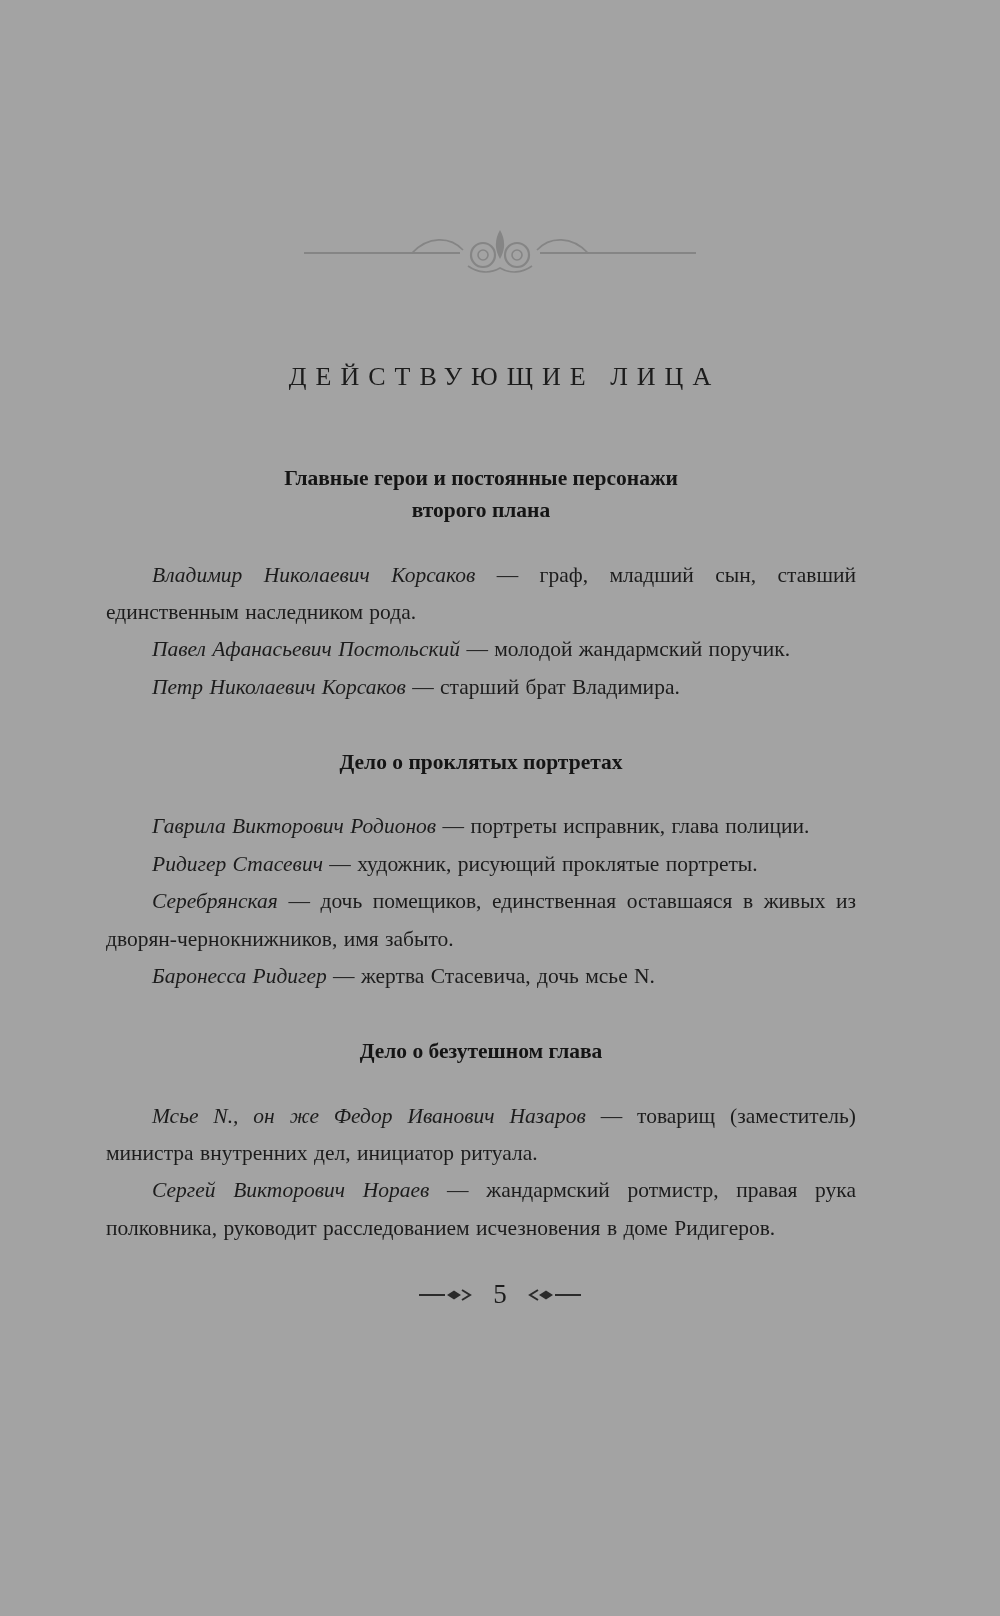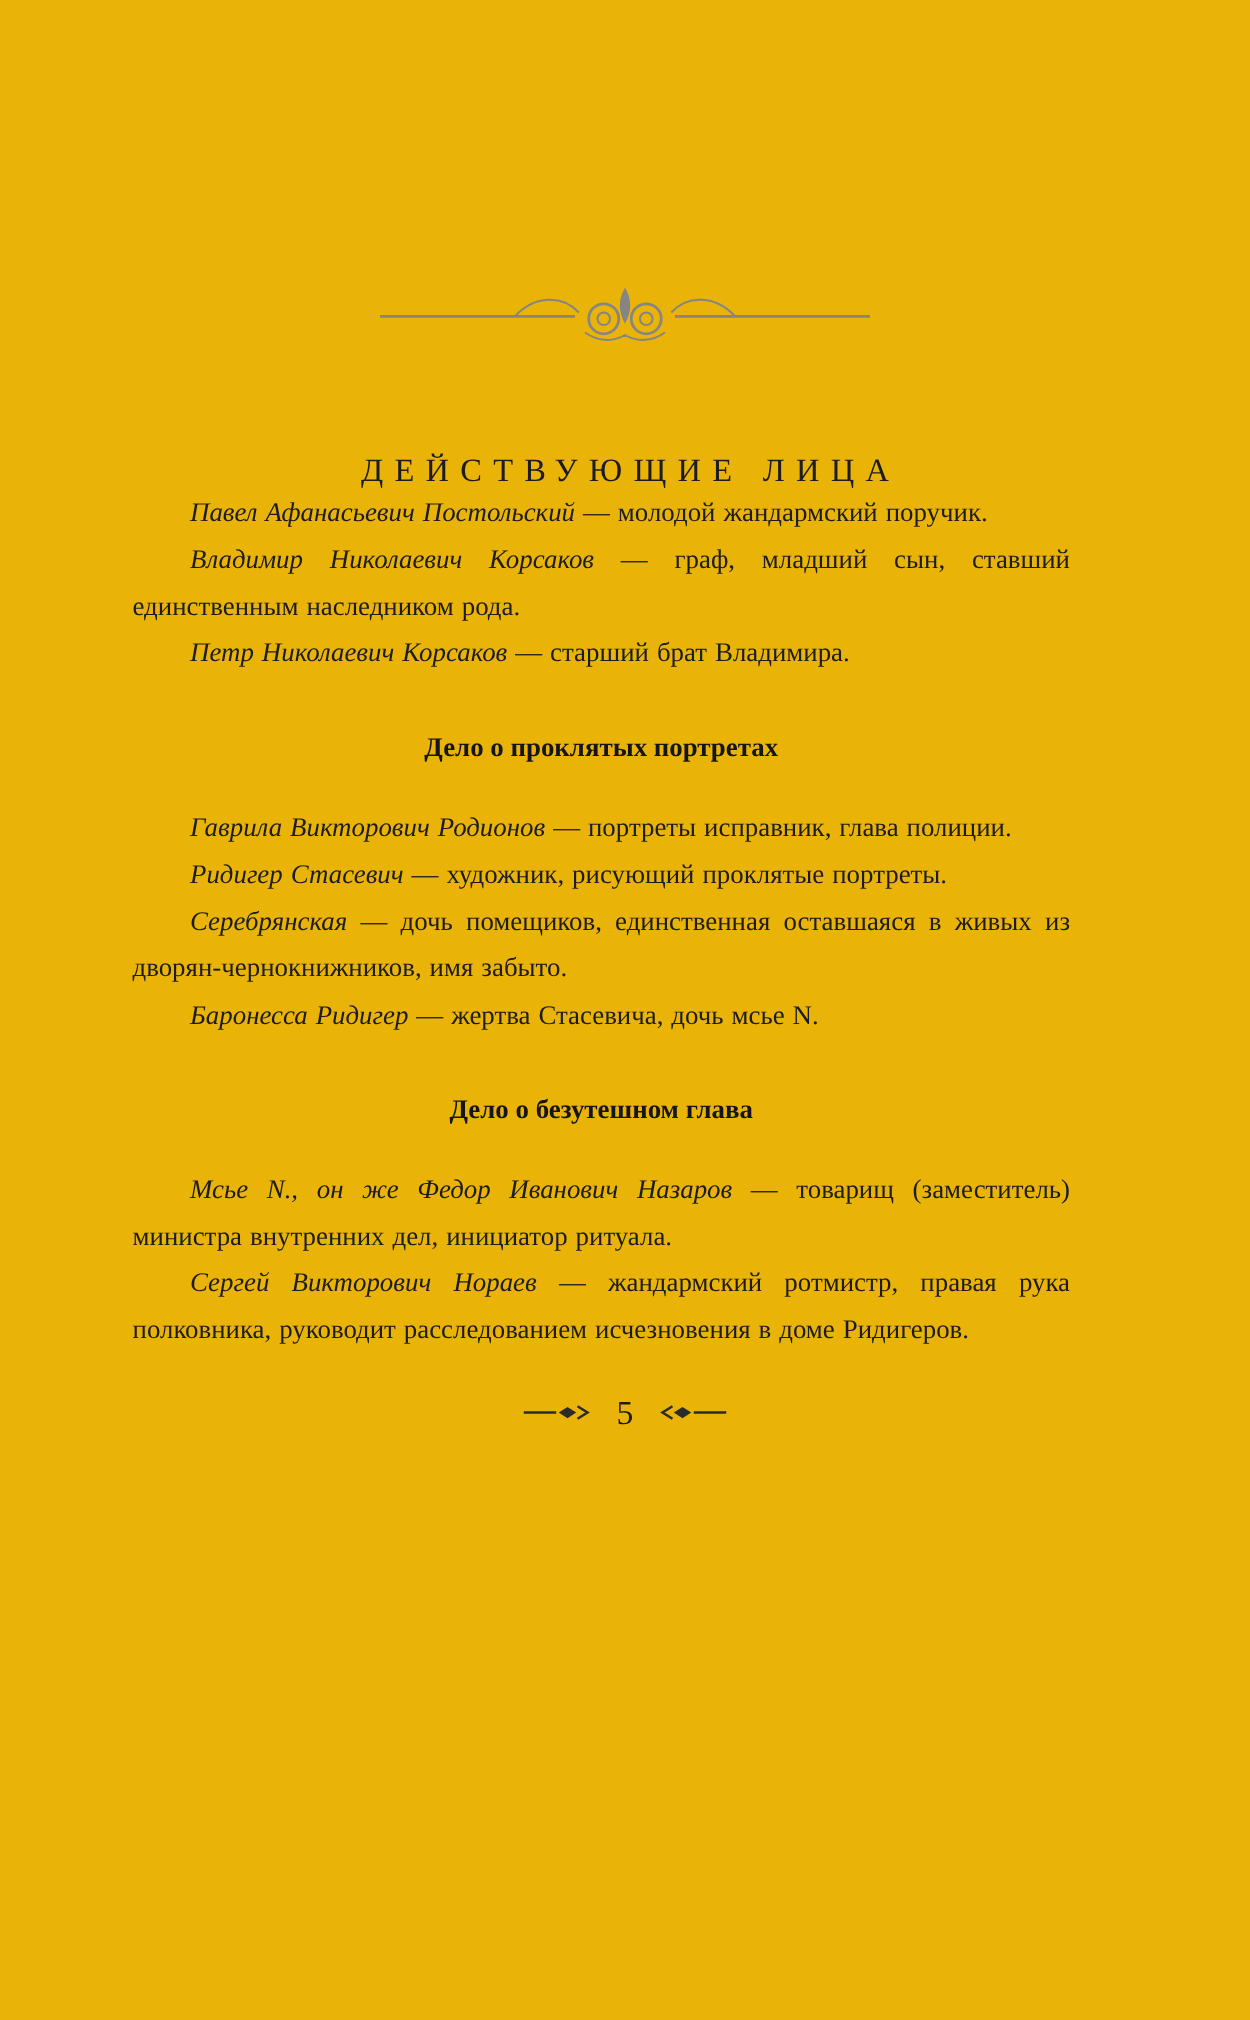--- a/index.html
+++ b/index.html
@@ -5,21 +5,21 @@
   html, body {
     margin: 0;
     padding: 0;
     background: #ffffff;
   }
   .page {
     position: relative;
     width: 1000px;
     height: 1616px;
     margin: 0 auto;
-    background: #eab308;
+    background: #a3a3a3;
     color: #1c1c1c;
     font-family: "Liberation Serif", "DejaVu Serif", serif;
     overflow: hidden;
     box-sizing: border-box;
   }
   .ornament-top {
     display: block;
     margin: 226px auto 0 auto;
   }
   .doc-title {
@@ -92,23 +92,24 @@
       <circle cx="217" cy="29" r="5" stroke-width="1.6"></circle>
     </g>
     <path d="M200 4 C195 13, 194 22, 200 33 C206 22, 205 13, 200 4 Z" fill="#858585"></path>
     <path d="M168 40 C178 47, 190 48, 200 42 C210 48, 222 47, 232 40" fill="none" stroke="#858585" stroke-width="1.6"></path>
   </svg>
 
   <h1 class="doc-title">ДЕЙСТВУЮЩИЕ ЛИЦА</h1>
 
   <div class="content">
 
+    <h2 class="section-heading first">Главные герои и постоянные персонажи второго плана</h2>
 
+    <p class="entry"><span class="char-name">Владимир Николаевич Корсаков</span> <span class="char-desc">— граф, младший сын, ставший единственным наследником рода.</span></p>
     <p class="entry"><span class="char-name">Павел Афанасьевич Постольский</span> <span class="char-desc">— молодой жандармский поручик.</span></p>
-    <p class="entry"><span class="char-name">Владимир Николаевич Корсаков</span> <span class="char-desc">— граф, младший сын, ставший единственным наследником рода.</span></p>
     <p class="entry"><span class="char-name">Петр Николаевич Корсаков</span> <span class="char-desc">— старший брат Владимира.</span></p>
 
     <h2 class="section-heading">Дело о проклятых портретах</h2>
 
     <p class="entry"><span class="char-name">Гаврила Викторович Родионов</span> <span class="char-desc">— портреты исправник, глава полиции.</span></p>
     <p class="entry"><span class="char-name">Ридигер Стасевич</span> <span class="char-desc">— художник, рисующий проклятые портреты.</span></p>
     <p class="entry"><span class="char-name">Серебрянская</span> <span class="char-desc">— дочь помещиков, единственная оставшаяся в живых из дворян-чернокнижников, имя забыто.</span></p>
     <p class="entry"><span class="char-name">Баронесса Ридигер</span> <span class="char-desc">— жертва Стасевича, дочь мсье N.</span></p>
 
     <h2 class="section-heading">Дело о безутешном глава</h2>

